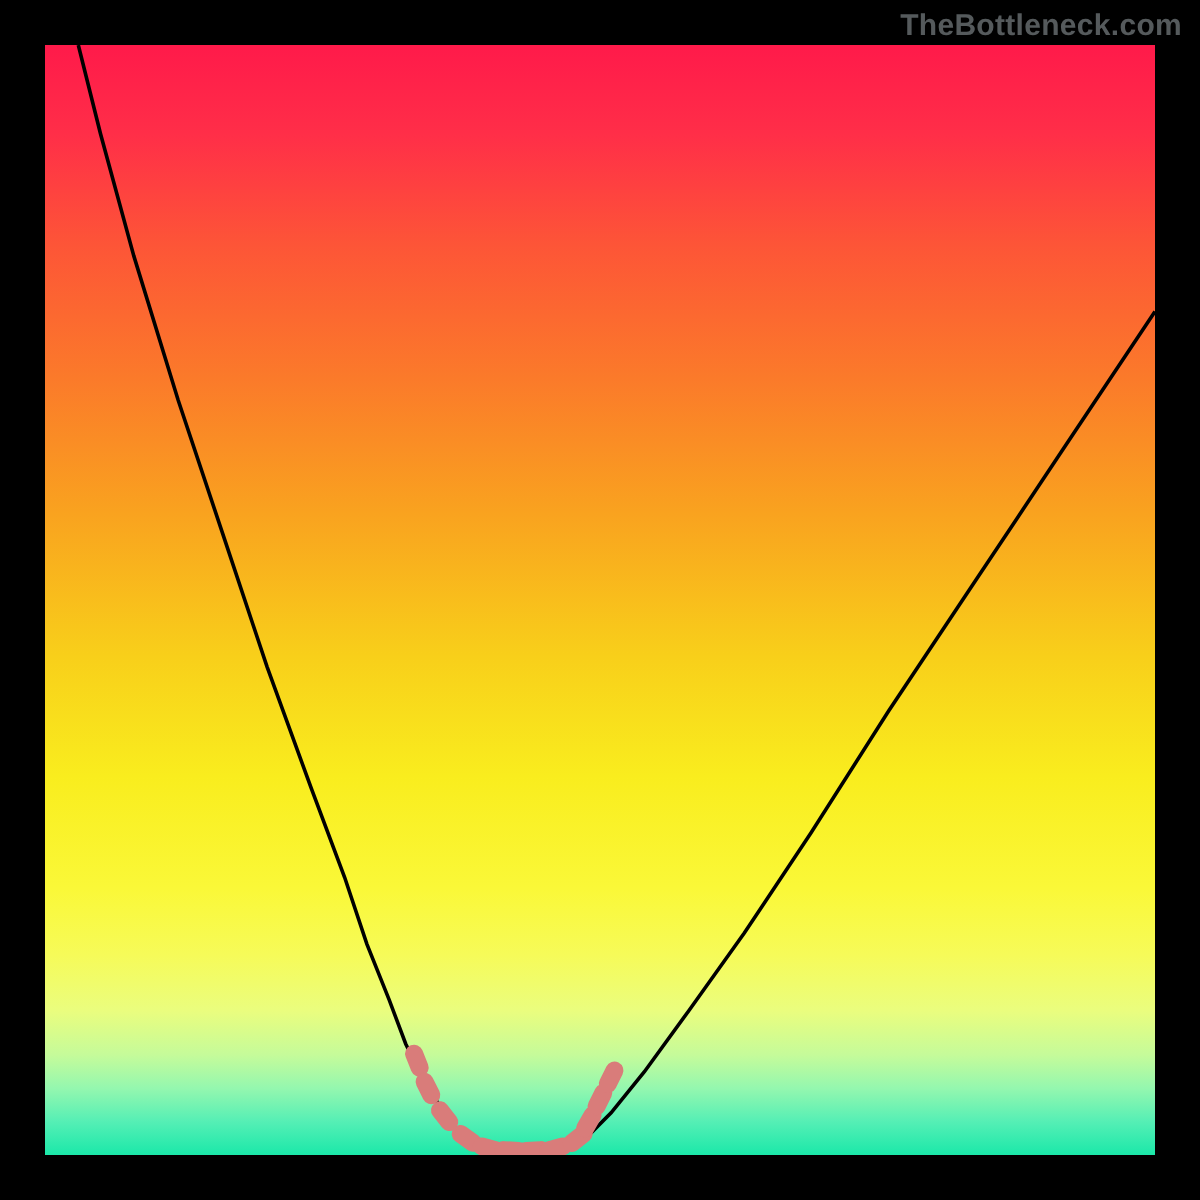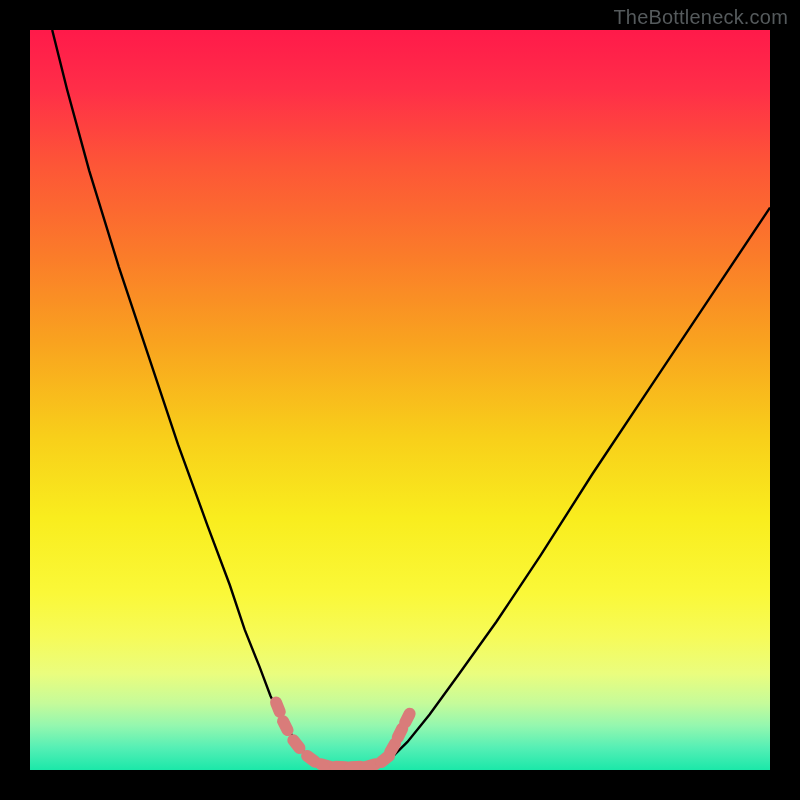--- a/index.html
+++ b/index.html
@@ -37,21 +37,21 @@
     width: 740px;
     height: 740px;
     pointer-events: none;
   }
   .watermark {
     position: absolute;
     top: 6px;
     right: 12px;
     color: #555a5c;
     font-size: 20px;
-    font-weight: 400;
+    font-weight: 700;
     letter-spacing: 0.2px;
     user-select: none;
   }
 </style>
 </head>
 <body>
 
 <div class="stage">
 
   <div class="watermark">TheBottleneck.com</div>

